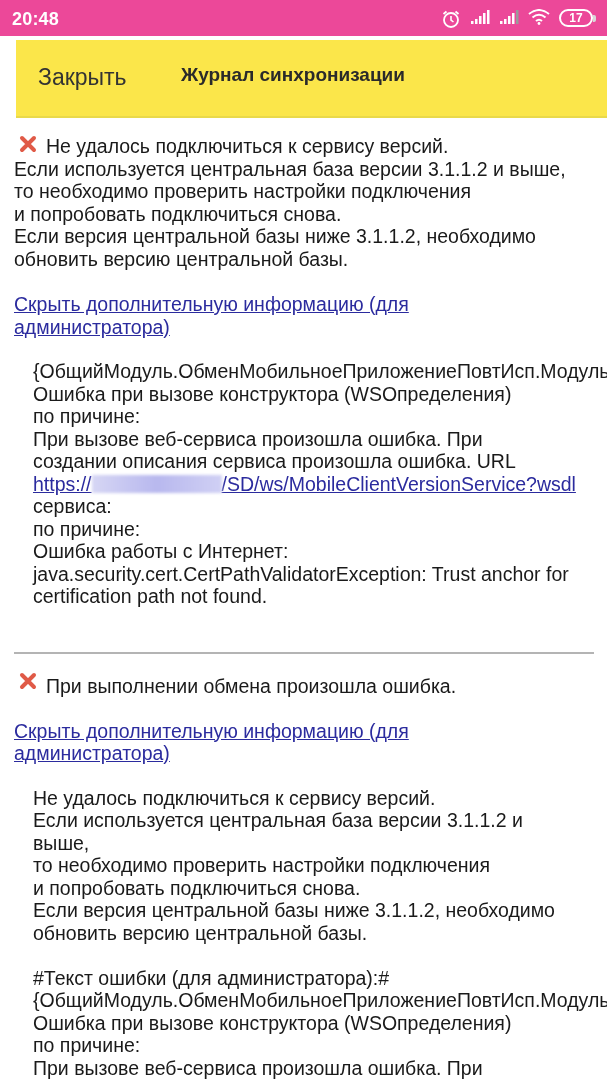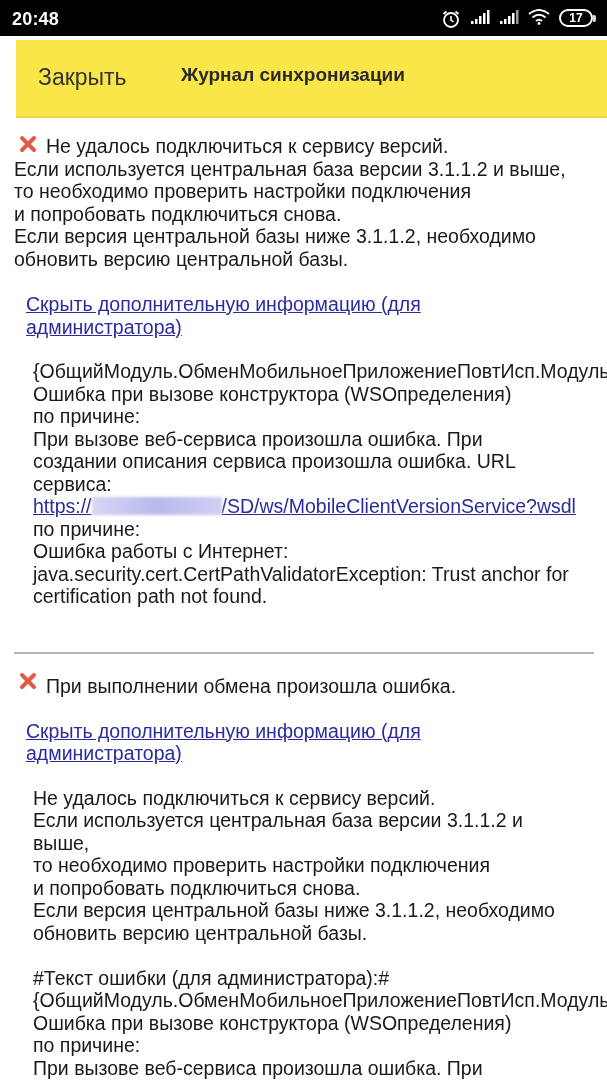--- a/index.html
+++ b/index.html
@@ -1,38 +1,38 @@
 <!DOCTYPE html>
 <html><head>
 <meta charset="utf-8">
 <style>
   * { box-sizing: border-box; margin: 0; padding: 0; }
   html, body { width: 607px; height: 1080px; overflow: hidden; background: #ffffff; }
   body { font-family: "Liberation Sans", "DejaVu Sans", sans-serif; color: #1a1a1a; position: relative; }
 
-  .statusbar { position: absolute; left: 0; top: 0; width: 607px; height: 36px; background: #000000; color: #ffffff; }
+  .statusbar { position: absolute; left: 0; top: 0; width: 607px; height: 36px; background: #ec4899; color: #ffffff; }
   .statusbar .time { position: absolute; left: 12px; top: 9px; font-size: 18px; font-weight: bold; letter-spacing: 0.2px; }
   .statusbar .icons { position: absolute; right: 14px; top: 9px; height: 22px; display: flex; gap: 9px; }
   .statusbar svg { display: block; }
   .battery { width: 34px; height: 18px; border: 2px solid #ffffff; border-radius: 9px; font-size: 12px; font-weight: bold; display: flex; align-items: center; justify-content: center; position: relative; line-height: 1; }
   .battery::after { content: ""; position: absolute; right: -5px; top: 4px; width: 3px; height: 7px; background: #d8d8d8; border-radius: 0 2px 2px 0; }
 
   .appbar { position: absolute; left: 16px; top: 40px; width: 607px; height: 78px; background: #fbe64a; border-bottom: 2px solid #e9d94a; }
   .appbar .close { position: absolute; left: 22px; top: 24px; font-size: 23px; color: #333333; cursor: pointer; }
   .appbar .title { position: absolute; left: 165px; top: 24px; font-size: 19px; font-weight: bold; color: #2a2a2a; }
 
   .content { position: absolute; left: 0; top: 118px; width: 607px; height: 962px; overflow: hidden; }
 
   .msg { position: relative; padding-left: 14px; font-size: 19.5px; line-height: 22.5px; white-space: nowrap; }
   .msg .line { display: block; }
   .msg .first { padding-left: 32px; }
   .x-icon { position: absolute; left: 19px; width: 18px; height: 18px; }
   .x-icon svg { display: block; }
 
-  .link { display: block; color: #2b2b9e; text-decoration: underline; font-size: 19.5px; line-height: 22.5px; padding-left: 26px; cursor: pointer; white-space: nowrap; }
+  .link { display: block; color: #2b2b9e; text-decoration: underline; font-size: 19.5px; line-height: 22.5px; padding-left: 14px; cursor: pointer; white-space: nowrap; }
 
   .details { padding-left: 33px; font-size: 19.5px; line-height: 22.5px; white-space: nowrap; }
   .details .line { display: block; min-height: 22.5px; }
   .details .url { color: #2b2b9e; text-decoration: underline; cursor: pointer; }
   .blur { display: inline-block; width: 130px; height: 18px; vertical-align: -2px; background: linear-gradient(90deg, #d6d6f4, #b8b8ee 50%, #d0d0f4); filter: blur(1.5px); }
 
   .divider { position: absolute; left: 14px; width: 580px; height: 2px; background: #b4b4b4; }
 </style>
 </head>
 <body>
@@ -103,24 +103,24 @@
       <span class="link">Скрыть дополнительную информацию (для</span>
       <span class="link">администратора)</span>
     </div>
 
     <div class="details" style="margin-top:22px;">
       <span class="line">{ОбщийМодуль.ОбменМобильноеПриложениеПовтИсп.Модуль</span>
       <span class="line">Ошибка при вызове конструктора (WSОпределения)</span>
       <span class="line">по причине:</span>
       <span class="line">При вызове веб-сервиса произошла ошибка. При</span>
       <span class="line">создании описания сервиса произошла ошибка. URL</span>
-      <span class="line">сервиса:</span>
       <span class="line">
         <span class="url">https://</span><span class="blur"></span><span class="url">/SD/ws/MobileClientVersionService?wsdl</span>
       </span>
+      <span class="line">сервиса:</span>
       <span class="line">по причине:</span>
       <span class="line">Ошибка работы с Интернет:</span>
       <span class="line">java.security.cert.CertPathValidatorException: Trust anchor for</span>
       <span class="line">certification path not found.</span>
       <span class="line"></span>
     </div>
   </div>
 
   <div class="divider" style="top:534px;"></div>
 

